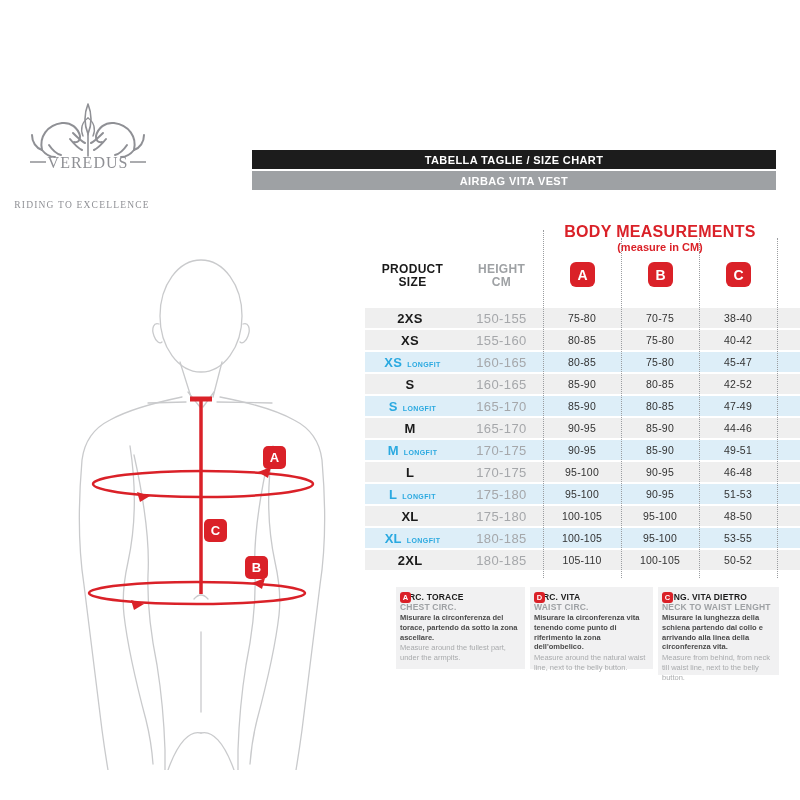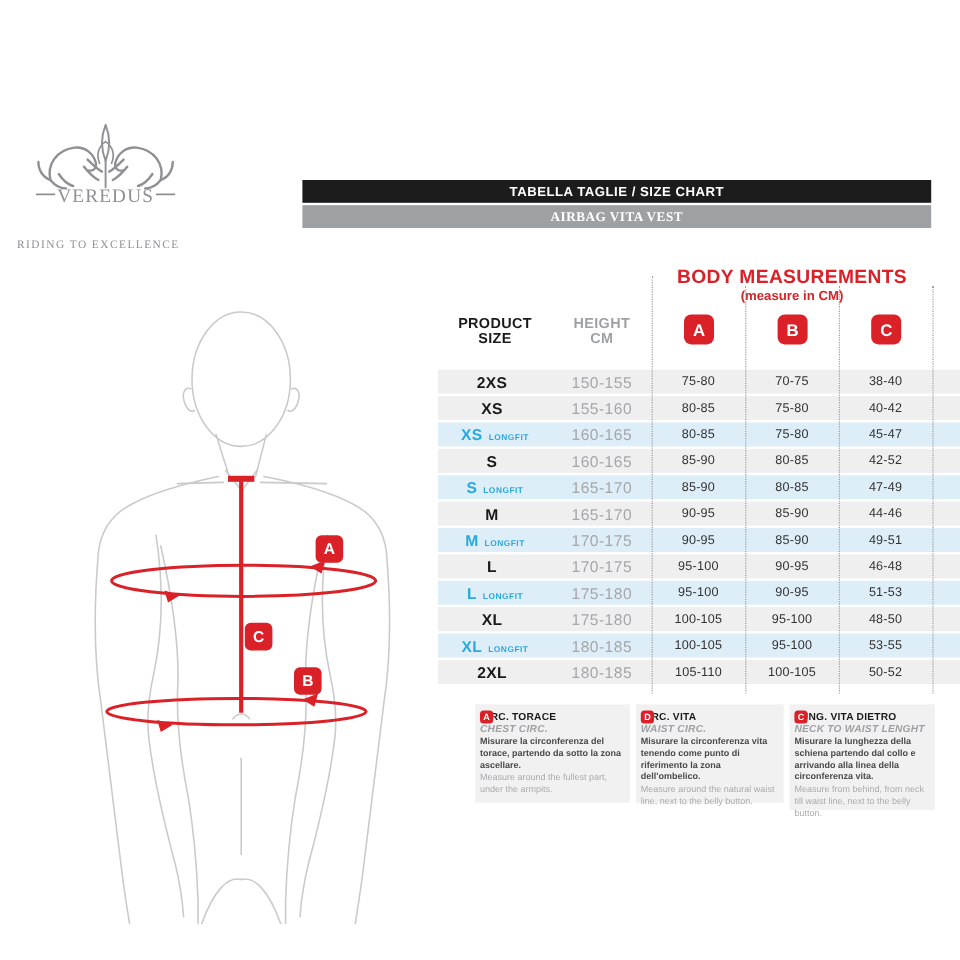--- a/index.html
+++ b/index.html
@@ -9,21 +9,21 @@
   
   #logo-svg{position:absolute;left:26px;top:98px;}
   #tagline{position:absolute;left:6px;top:200px;width:152px;text-align:center;
            font-family:"Liberation Serif",serif;font-size:9.5px;letter-spacing:1.2px;
            color:#8f9095;white-space:nowrap;}
 
   
   .bar{position:absolute;left:252px;width:524px;height:19px;display:flex;align-items:center;
        justify-content:center;color:#ffffff;font-size:11px;font-weight:bold;letter-spacing:.4px;text-align:center;}
   #bar-title{top:150px;background:#1c1c1c;}
-  #bar-subtitle{top:171px;background:#9ea1a4;font-family:Liberation Serif, serif;}
+  #bar-subtitle{top:171px;background:#9ea1a4;}
 
   
   #bm-header{position:absolute;left:543px;top:223px;width:234px;text-align:center;color:#da2128;}
   #bm-header .t1{font-size:16px;font-weight:bold;letter-spacing:.3px;}
   #bm-header .t2{font-size:11px;font-weight:bold;}
 
   
   .colhead{position:absolute;top:263px;text-align:center;font-size:12px;font-weight:bold;line-height:13px;letter-spacing:.3px;}
   #col-product{left:365px;width:95px;color:#1a1a1a;}
   #col-height{left:460px;width:83px;color:#9ea1a4;}
@@ -55,21 +55,21 @@
 
   
   .fnote{position:absolute;top:587px;background:#f1f1f2;padding:5px 4px 6px 4px;box-sizing:border-box;}
   #fn1{left:396px;width:129px;height:82px;}
   #fn2{left:530px;width:123px;height:82px;}
   #fn3{left:658px;width:121px;height:88px;}
   .fnbadge{position:absolute;left:4px;top:5px;width:11px;height:11px;background:#da2128;border-radius:3px;
            color:#fff;font-size:7.5px;font-weight:bold;display:flex;align-items:center;justify-content:center;}
   .fnbody{}
   .fntitle{font-size:8.5px;font-weight:bold;color:#1a1a1a;letter-spacing:.2px;}
-  .fnsub{font-size:8.5px;font-weight:bold;color:#9ea1a4;letter-spacing:.2px;font-style:italic;}
+  .fnsub{font-size:8.5px;font-weight:bold;color:#9ea1a4;letter-spacing:.2px;}
   .fnit{font-size:7.5px;font-weight:600;color:#4a4a4a;line-height:1.3;margin-top:1px;}
   .fnen{font-size:7.5px;color:#a9abad;line-height:1.3;margin-top:1px;}
 </style>
 </head>
 <body>
 
 <div id="page">
 
   <svg id="logo-svg" width="124" height="80" viewBox="0 0 124 80">
     <g stroke="#8f9095" stroke-width="2" fill="none" stroke-linecap="round">

